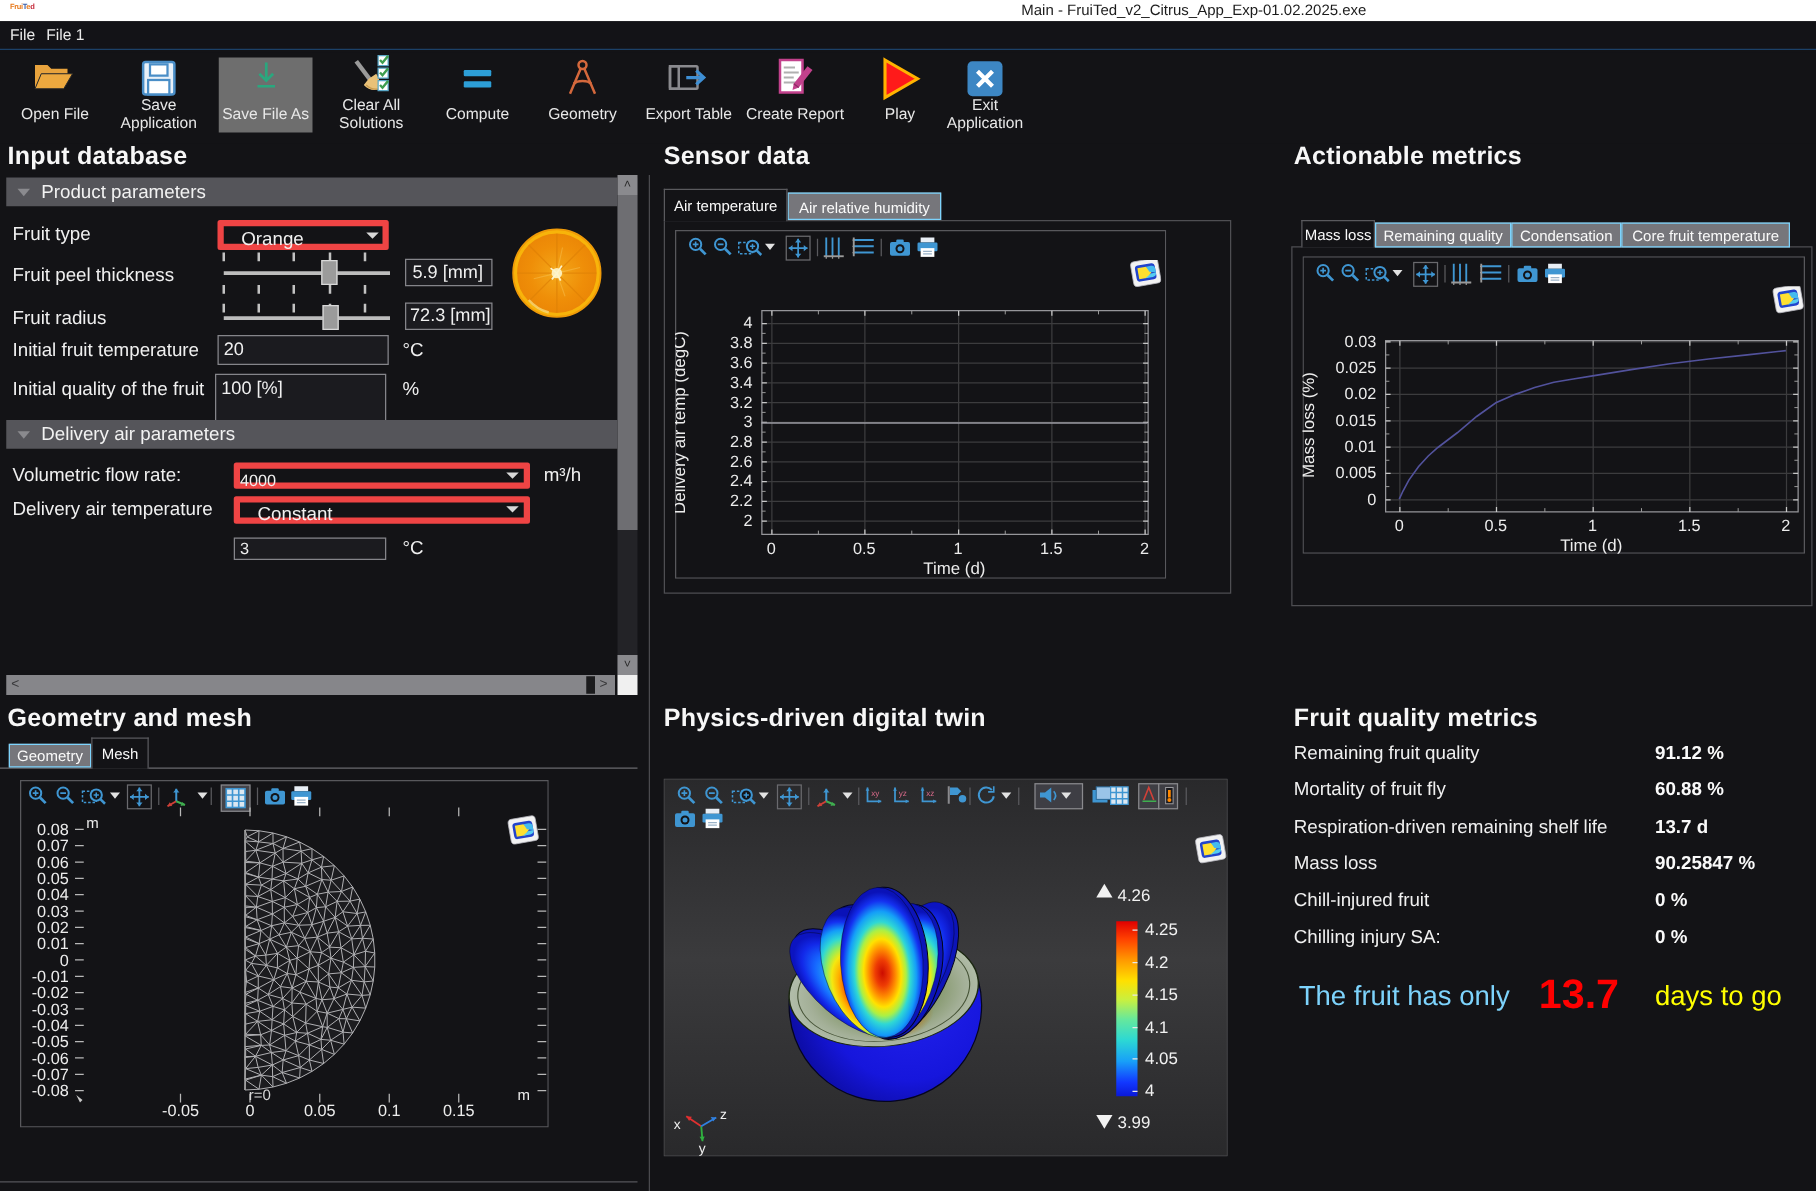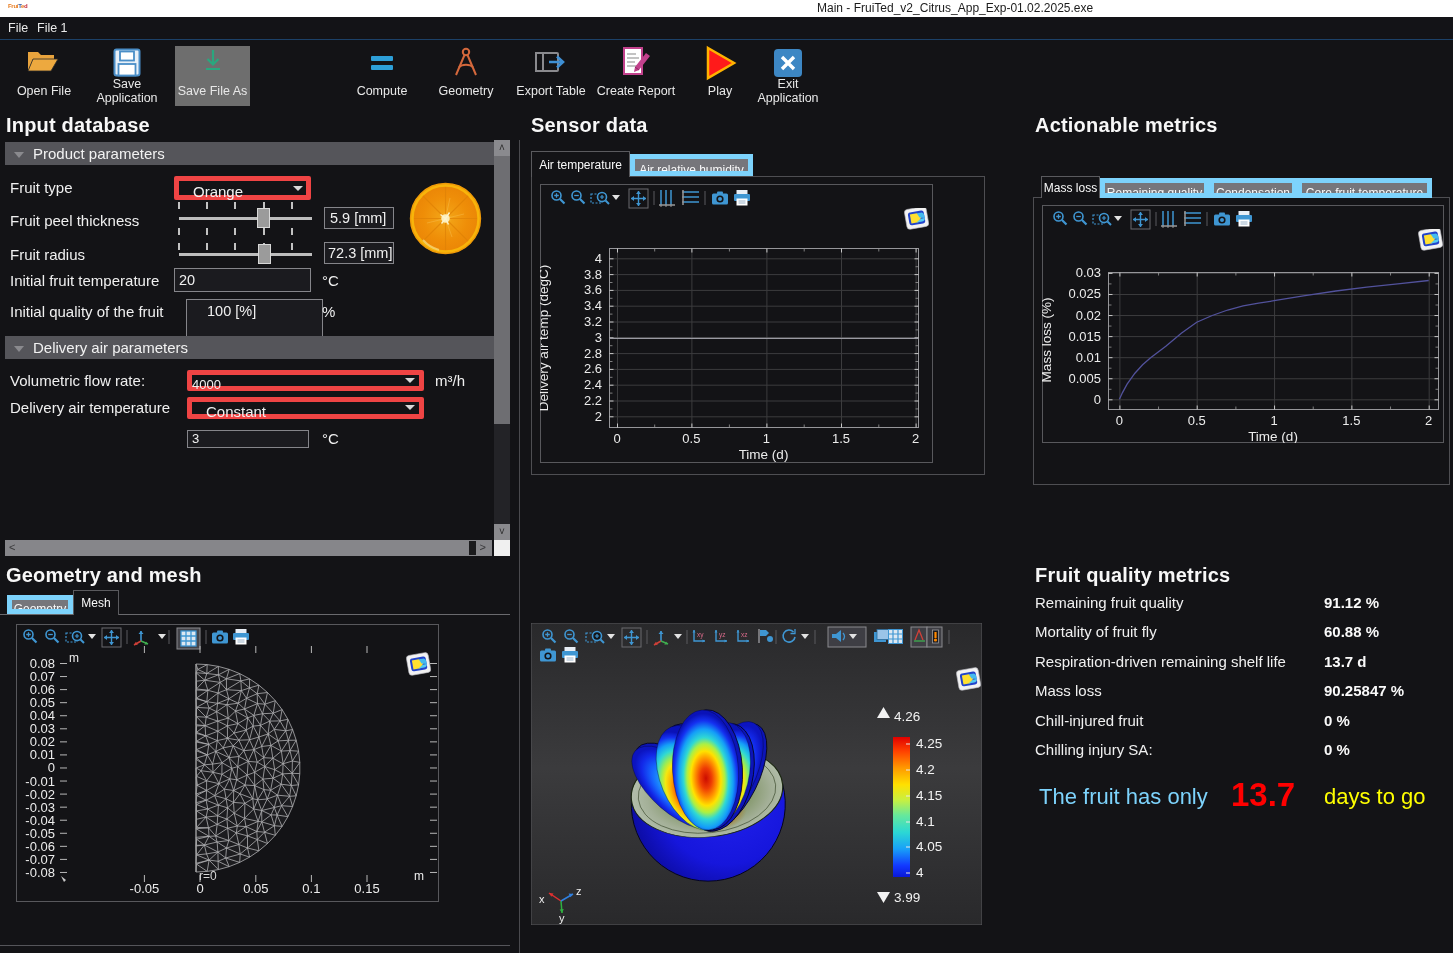--- a/index.html
+++ b/index.html
@@ -12,21 +12,21 @@
 .tbi{position:absolute;width:92px;text-align:center;color:#e8e8e8;font-size:12.5px}
 .tbi .lbl{margin-top:2px;line-height:14px}
 .hdrbar{background:#55555a;color:#f2f2f2;font-size:15px;line-height:23px;height:23px}
 .hdrbar .tri{display:inline-block;width:0;height:0;border-left:5px solid transparent;border-right:5px solid transparent;border-top:6px solid #8a8a8e;margin:0 9px 1px 9px;vertical-align:middle}
 .flabel{font-size:15px;color:#f0f0f0}
 .ibox{background:#1b1b1f;border:1px solid #85858a;color:#f0f0f0;font-size:14.5px;white-space:nowrap;overflow:hidden}
 .combo{background:#131316;border:5px solid #ef4444;color:#f0f0f0;font-size:15px;border-radius:2px;white-space:nowrap}
 .caret{position:absolute;width:0;height:0;border-left:5px solid transparent;border-right:5px solid transparent;border-top:5px solid #d8d8d8}
 .tab{position:absolute;font-size:12px;color:#fafafa;text-align:center;white-space:nowrap;overflow:hidden}
 .tab.on{background:#131316;border:1px solid #5a5a5e;border-bottom:none;z-index:3}
-.tab.off{background:#76767b;border:5px solid #7dd3fc;z-index:2}
+.tab.off{background:#76767b;border:1px solid #7dd3fc;z-index:2}
 .frame{border:1px solid #4e4e52}
 .mrow{font-size:15px;color:#f0f0f0}
 .mval{font-weight:bold;color:#fafafa}
 </style></head>
 <body>
 <div id="app">
 <div class="abs titlebar">
       <span style="position:absolute;left:8px;top:3px;font-size:6px;font-weight:bold;letter-spacing:-0.3px"><span style="color:#e87b1e">Frui</span><span style="color:#3a5fa8">T</span><span style="color:#e87b1e">e</span><span style="color:#c42a3a">d</span></span>
 <span style="position:absolute;left:817px;top:1px;font-size:12px;color:#1c1c1c">Main - FruiTed_v2_Citrus_App_Exp-01.02.2025.exe</span>
     </div>
@@ -57,20 +57,38 @@
 <div class="lbl" style="position:absolute;left:0;right:0;top:33px">Save<br>Application</div>
       </div>
       <div class="tbi" style="left:171px;top:0px;width:83px;height:73px">
 <div style="position:absolute;left:0;right:0;top:4px;height:34px;display:flex;align-items:center;justify-content:center">
           <svg width="34" height="40" viewBox="0 0 34 40">
             <path d="M17 7 V21 M11.5 16 L17 21.5 L22.5 16" stroke="#2aa77e" stroke-width="2.2" fill="none"></path>
             <path d="M10 26 H24" stroke="#2aa77e" stroke-width="2"></path>
           </svg>
         </div>
 <div class="lbl" style="position:absolute;left:0;right:0;top:40px">Save File As</div>
+      </div>
+      <div class="tbi" style="left:251px;top:0px;width:92px;height:73px">
+<div style="position:absolute;left:0;right:0;top:4px;height:34px;display:flex;align-items:center;justify-content:center">
+          <svg width="40" height="40" viewBox="0 0 40 40">
+            <path d="M8 6 L20 22" stroke="#9a9a9a" stroke-width="3.5"></path>
+            <path d="M18 20 l6 -4 c2 4 4 7 3 12 c-5 2 -9 1 -13 -3 Z" fill="#e9c178"></path>
+            <path d="M16 25 c3 3 6 4 10 3" stroke="#c89a4e" stroke-width="1" fill="none"></path>
+            <g stroke="#3f9e4f" stroke-width="1.9" fill="none">
+              <rect x="25.5" y="1.5" width="8" height="8" fill="#fff" stroke="#5aa8c8" stroke-width="1"></rect>
+              <path d="M27 5 l2 2.2 l4.5 -5.5" stroke="#3f9e4f"></path>
+              <rect x="25.5" y="11.5" width="8" height="8" fill="#fff" stroke="#5aa8c8" stroke-width="1"></rect>
+              <path d="M27 15 l2 2.2 l4.5 -5.5"></path>
+              <rect x="25.5" y="21.5" width="8" height="8" fill="#fff" stroke="#5aa8c8" stroke-width="1"></rect>
+              <path d="M27 25 l2 2.2 l4.5 -5.5"></path>
+            </g>
+          </svg>
+        </div>
+<div class="lbl" style="position:absolute;left:0;right:0;top:33px">Clear All<br>Solutions</div>
       </div>
       <div class="tbi" style="left:336px;top:0px;width:92px;height:73px">
 <div style="position:absolute;left:0;right:0;top:4px;height:34px;display:flex;align-items:center;justify-content:center">
           <svg width="34" height="34" viewBox="0 0 34 34">
             <rect x="6" y="10" width="22" height="5" rx="1" fill="#2d9fd8"></rect>
             <rect x="6" y="19" width="22" height="5" rx="1" fill="#2d9fd8"></rect>
           </svg>
         </div>
 <div class="lbl" style="position:absolute;left:0;right:0;top:40px">Compute</div>
       </div>
@@ -180,21 +198,21 @@
     <div class="abs" style="left:291px;top:243px;width:1.5px;height:7px;background:#c2c2c2"></div>
 <div class="abs" style="left:179px;top:253px;width:133px;height:3px;background:#bdbdbd"></div>
     <div class="abs" style="left:258px;top:244px;width:13px;height:20px;background:#9b9b9b;border:1px solid #d8d8d8"></div>
 <div class="abs ibox" style="left:324px;top:242px;width:70px;height:22px;line-height:20px;padding-left:3px">72.3 [mm]</div>
 
 <div class="abs flabel" style="left:10px;top:272px">Initial fruit temperature</div>
 <div class="abs ibox" style="left:174px;top:268px;width:137px;height:24px;line-height:22px;padding-left:4px">20</div>
 <div class="abs flabel" style="left:322px;top:272px">°C</div>
 
 <div class="abs flabel" style="left:10px;top:303px">Initial quality of the fruit</div>
-<div class="abs ibox" style="left:186px;top:299px;width:137px;height:40px;line-height:22px;padding-left:20px">100 [%]</div>
+<div class="abs ibox" style="left:172px;top:299px;width:137px;height:40px;line-height:22px;padding-left:4px">100 [%]</div>
 <div class="abs flabel" style="left:322px;top:303px">%</div>
 
 <div class="abs hdrbar" style="left:5px;top:336px;width:489px"><span class="tri"></span>Delivery air parameters</div>
 
 <div class="abs flabel" style="left:10px;top:372px">Volumetric flow rate:</div>
 <div class="abs combo" style="left:187px;top:370px;width:237px;height:21px;line-height:19px;font-size:13px">4000</div>
 <div class="abs caret" style="left:405px;top:378px"></div>
 <div class="abs flabel" style="left:435px;top:372px">m³/h</div>
 
 <div class="abs flabel" style="left:10px;top:399px">Delivery air temperature</div>
@@ -596,20 +614,21 @@
 <path d="M45 252 l5 4 l-2 2 Z" fill="#c8c8c8"></path>
 <g transform="translate(390,32) rotate(-10)">
         <rect x="0" y="0" width="22" height="20" rx="3" fill="#f2f2f2" stroke="#b8b8c0" stroke-width="0.6"></rect>
         <rect x="3" y="3.5" width="16" height="13" rx="2.5" fill="#2244cc"></rect>
         <path d="M5 5.5 h7 l4 4.5 l-4 4.5 h-7 Z" fill="#ffe030"></path>
         <path d="M12 5.5 h4 a3 3 0 0 1 3 3 v3 l-5 -1.5 Z" fill="#44bbee"></path>
         <path d="M10 14.5 h6 a3 3 0 0 0 3 -3 l-4 0 Z" fill="#55ccf0"></path>
       </g>
 </svg>
 
+<div class="abs h1" style="left:531px;top:564px">Physics-driven digital twin</div>
 <svg class="abs" style="left:531px;top:623px" width="451" height="302" viewBox="0 0 451 302">
 
 <defs>
 <linearGradient id="bg3d" x1="0" y1="0" x2="0" y2="1">
 <stop offset="0%" stop-color="#29292b"></stop>
           <stop offset="48%" stop-color="#3b3b3d"></stop>
           <stop offset="100%" stop-color="#29292b"></stop>
         </linearGradient>
 <radialGradient id="bowl" gradientUnits="userSpaceOnUse" cx="196" cy="175" r="95">
 <stop offset="0%" stop-color="#2222ee"></stop>

